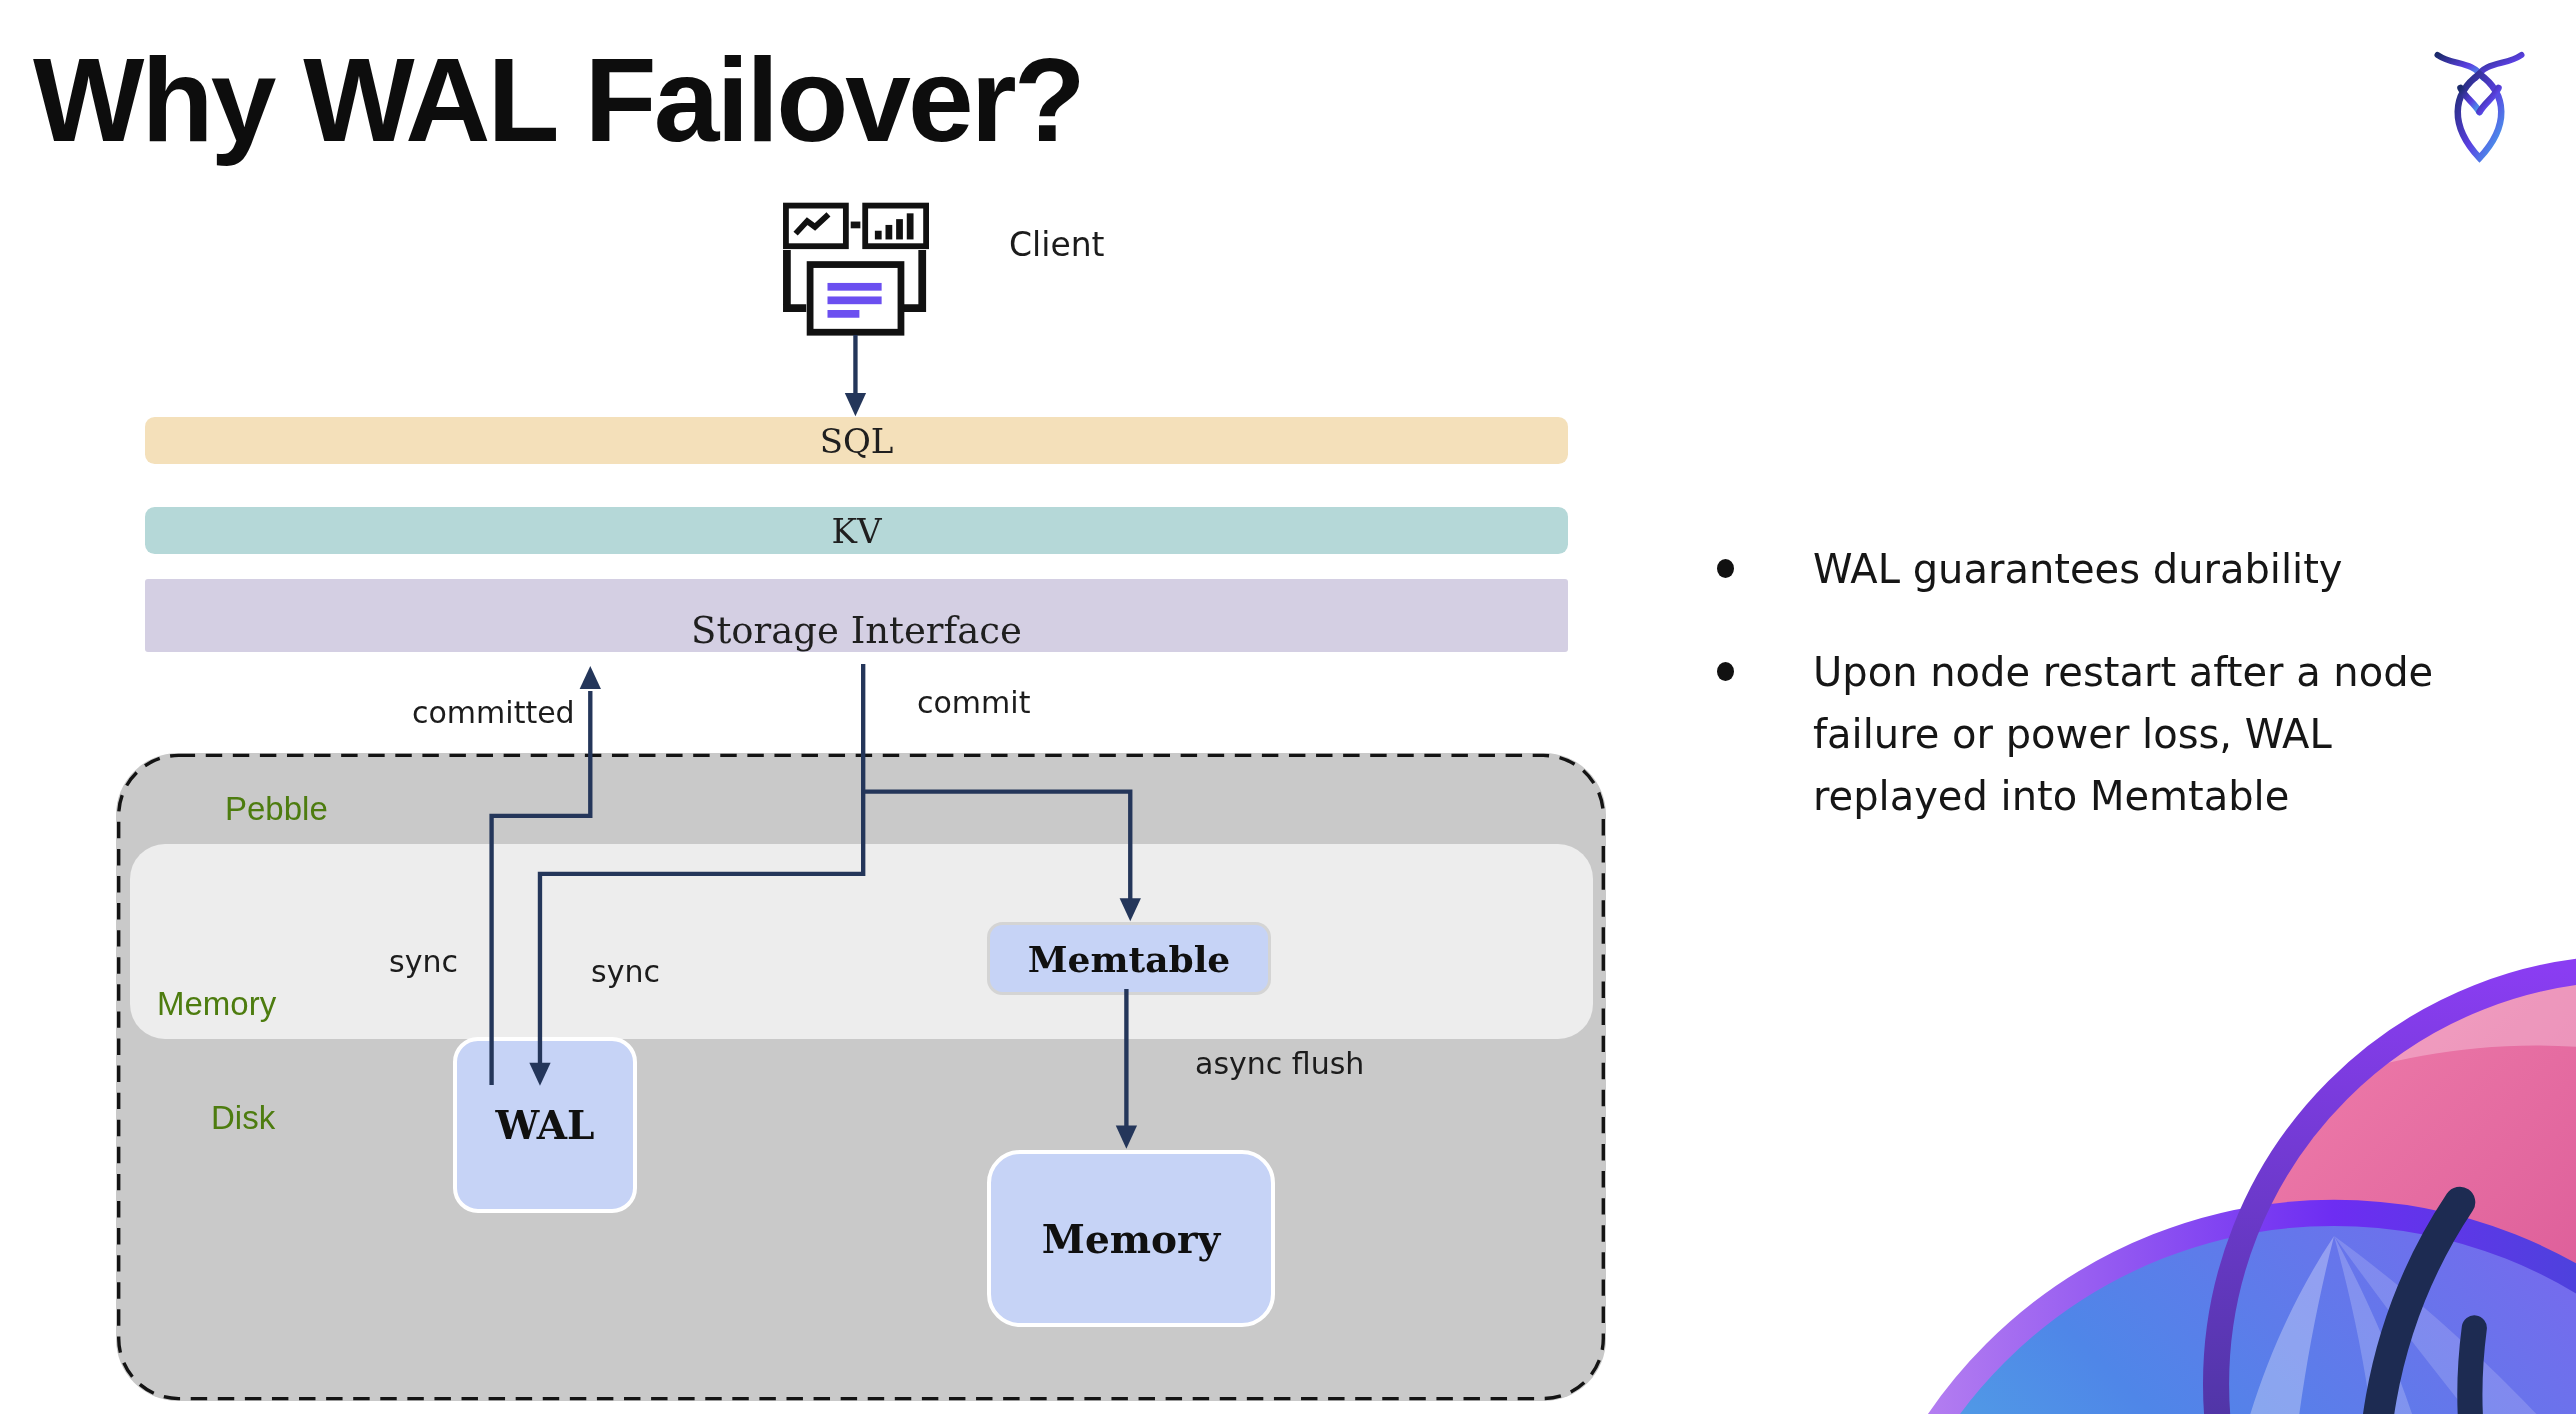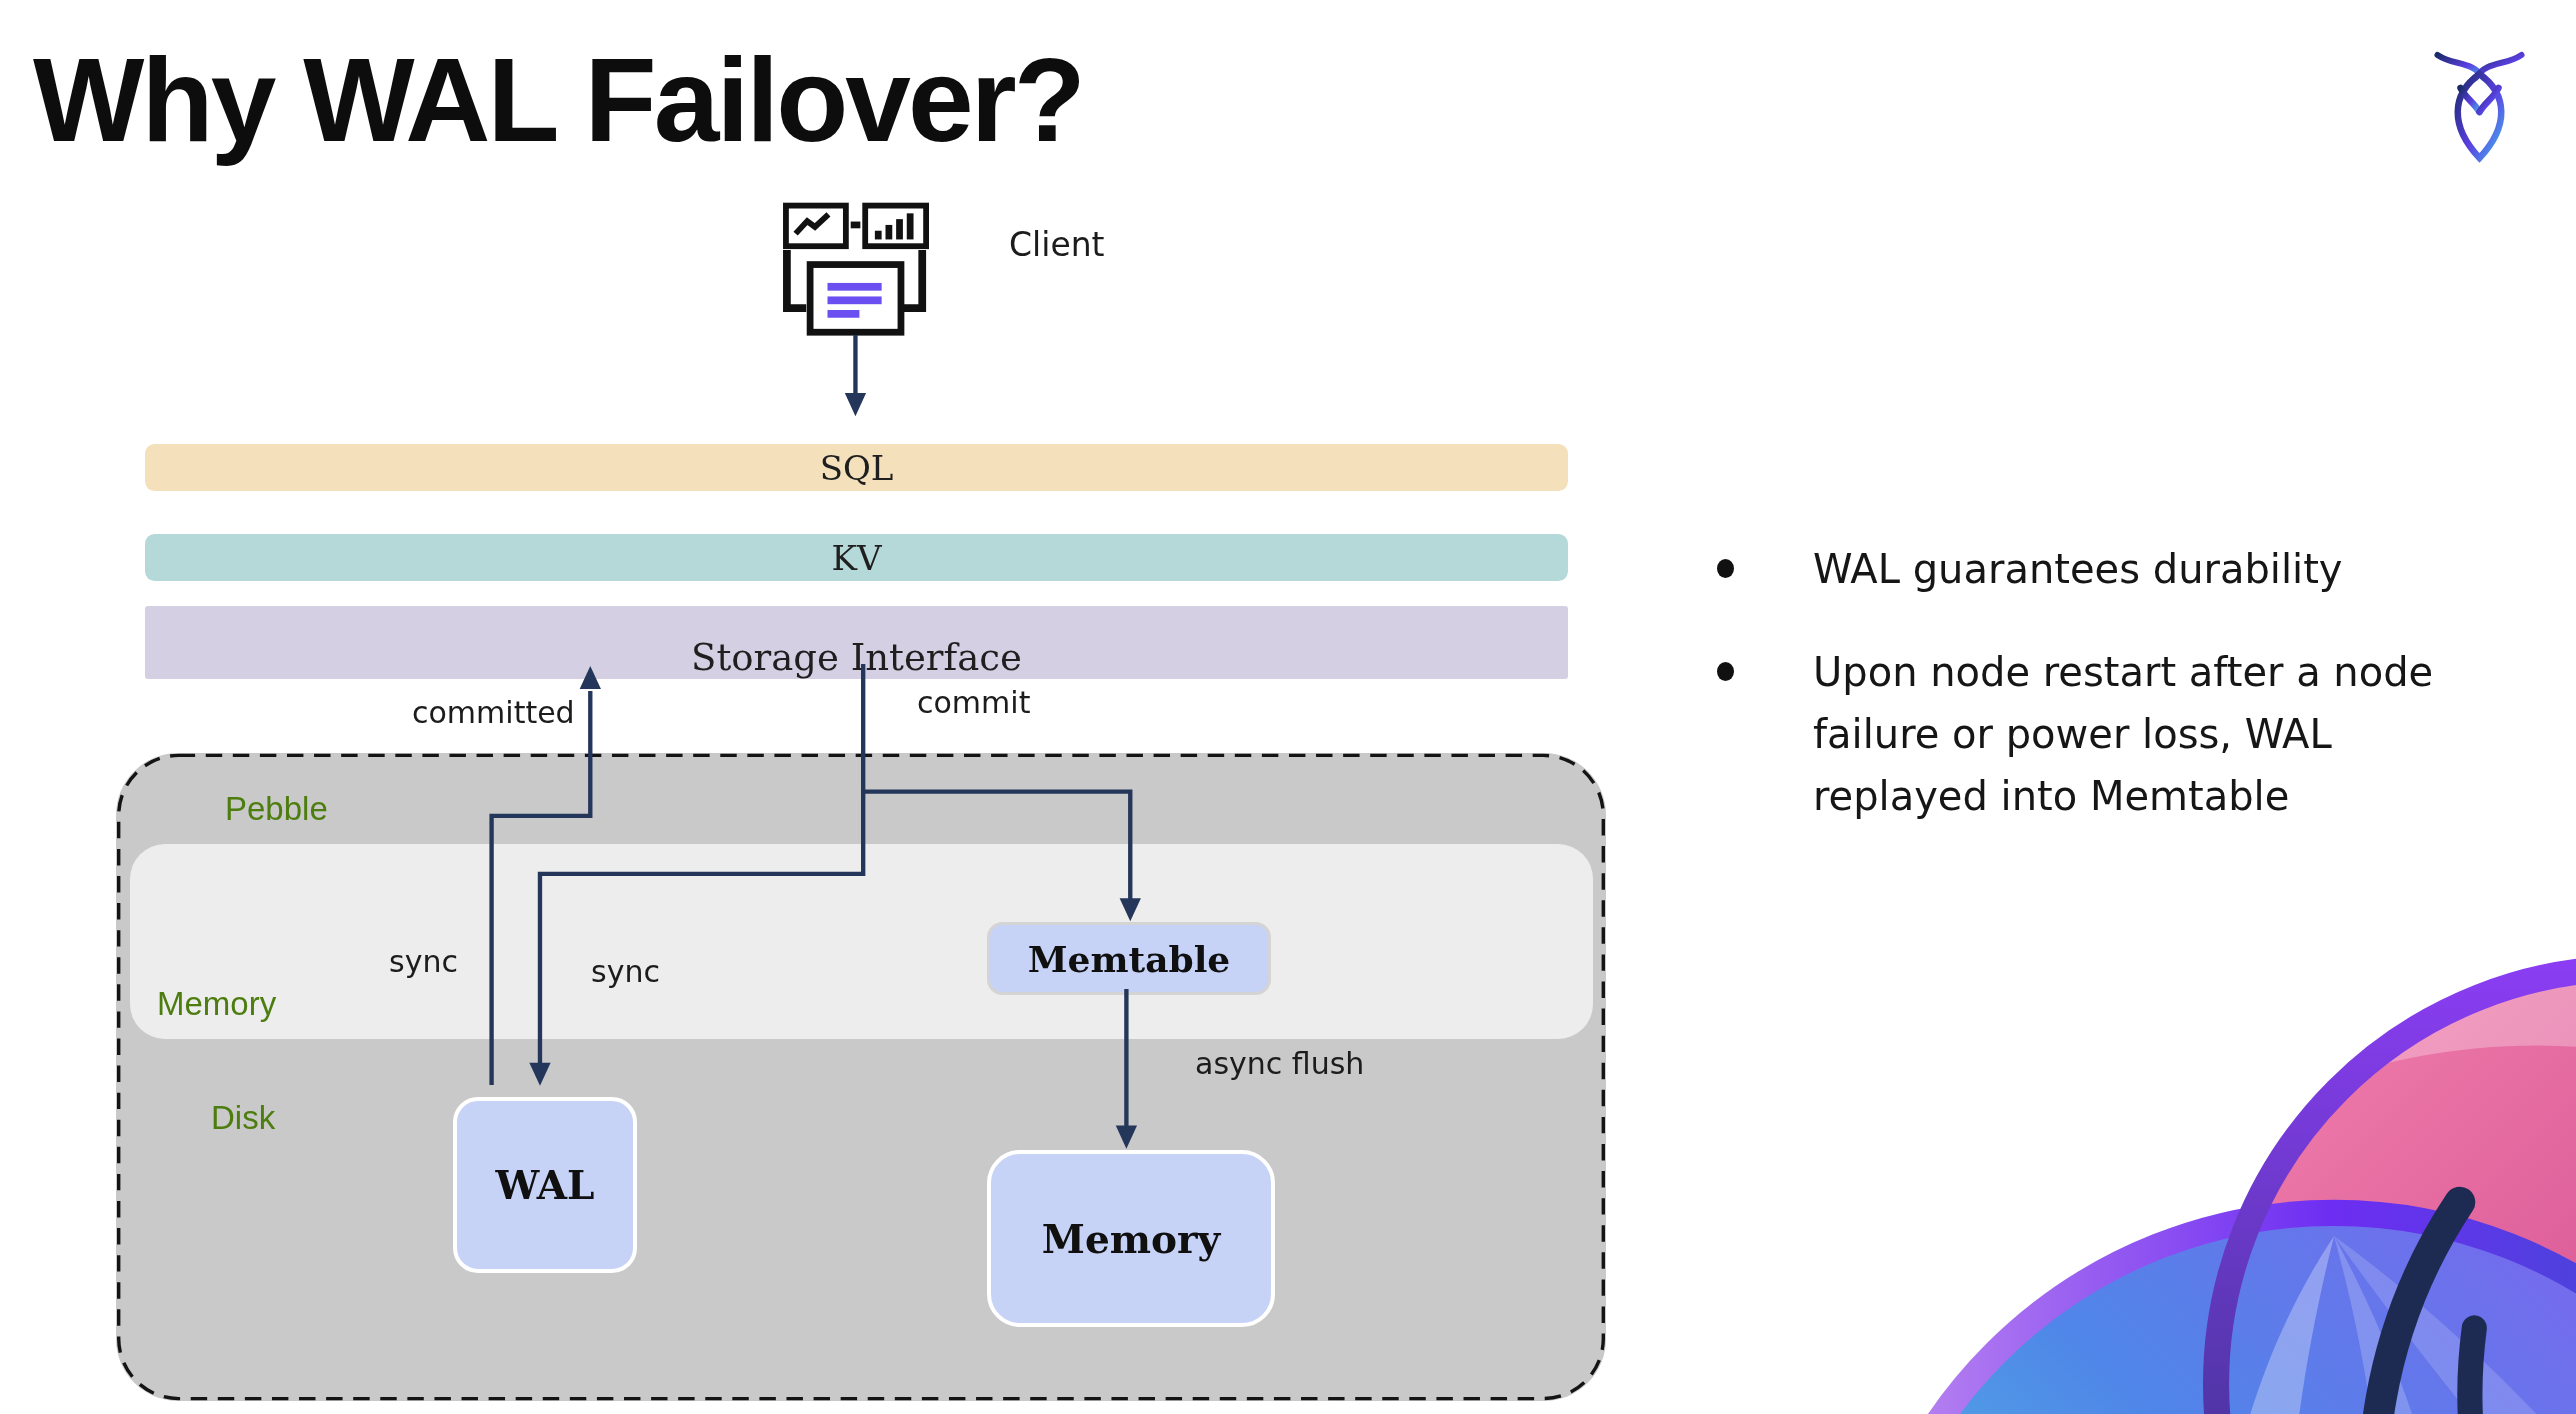--- a/index.html
+++ b/index.html
@@ -10,38 +10,38 @@
   
   .title{left:33px;top:39px;font-family:"Liberation Sans","DejaVu Sans",sans-serif;
          font-weight:bold;font-size:118px;letter-spacing:-2.9px;color:#0d0d0d;line-height:1.05;}
 
   
   .sans-label{font-size:31px;color:#1c1c1c;}
   .client-label{left:1009px;top:225px;font-size:33px;}
 
   
   .bar{left:145px;width:1423px;border-radius:9.7px;display:flex;align-items:center;justify-content:center;
-       font-family:"DejaVu Serif","Liberation Serif",serif;color:#1f1f1f;margin-top:27px;}
+       font-family:"DejaVu Serif","Liberation Serif",serif;color:#1f1f1f;}
   .bar-sql{top:417px;height:47px;font-size:34px;}
   .bar-kv{top:507px;height:47px;font-size:34px;}
   .bar-storage{top:579px;height:73px;font-size:37px;border-radius:3px;align-items:flex-end;}
 
   
   .pebble{left:116px;top:753px;width:1490px;height:648px;border-radius:62px;}
   .pebble-border{position:absolute;left:0;top:0;pointer-events:none;}
   .memory{left:130px;top:844px;width:1463px;height:195px;border-radius:35px;}
   .serif-label{font-family:Liberation Sans, sans-serif;font-size:33px;color:#4d7c0f;}
   .lbl-pebble{left:225px;top:790px;}
   .lbl-memory{left:157px;top:985px;}
   .lbl-disk{left:211px;top:1099px;}
 
   
   .node{display:flex;align-items:center;justify-content:center;
         font-family:"DejaVu Serif","Liberation Serif",serif;font-weight:bold;color:#101010;}
-  .node-wal{left:453px;top:1097px;width:176px;height:168px;border:4.8px solid #fff;border-radius:25px;font-size:39px;}
+  .node-wal{left:453px;top:1037px;width:176px;height:168px;border:4.8px solid #fff;border-radius:25px;font-size:39px;}
   .node-memtable{left:987px;top:922px;width:278px;height:67px;border:3.9px solid #d4d4d4;border-radius:15.5px;font-size:36px;}
   .node-sstable{left:987px;top:1150px;width:280px;height:169px;border:4.8px solid #fff;border-radius:33px;font-size:39px;}
 
   
   .edge-label{font-size:30px;color:#1c1c1c;}
   .lbl-committed{left:412px;top:695px;}
   .lbl-commit{left:917px;top:685px;}
   .lbl-sync-left{left:389px;top:944px;}
   .lbl-sync-right{left:591px;top:954px;}
   .lbl-async{left:1195px;top:1046px;}

